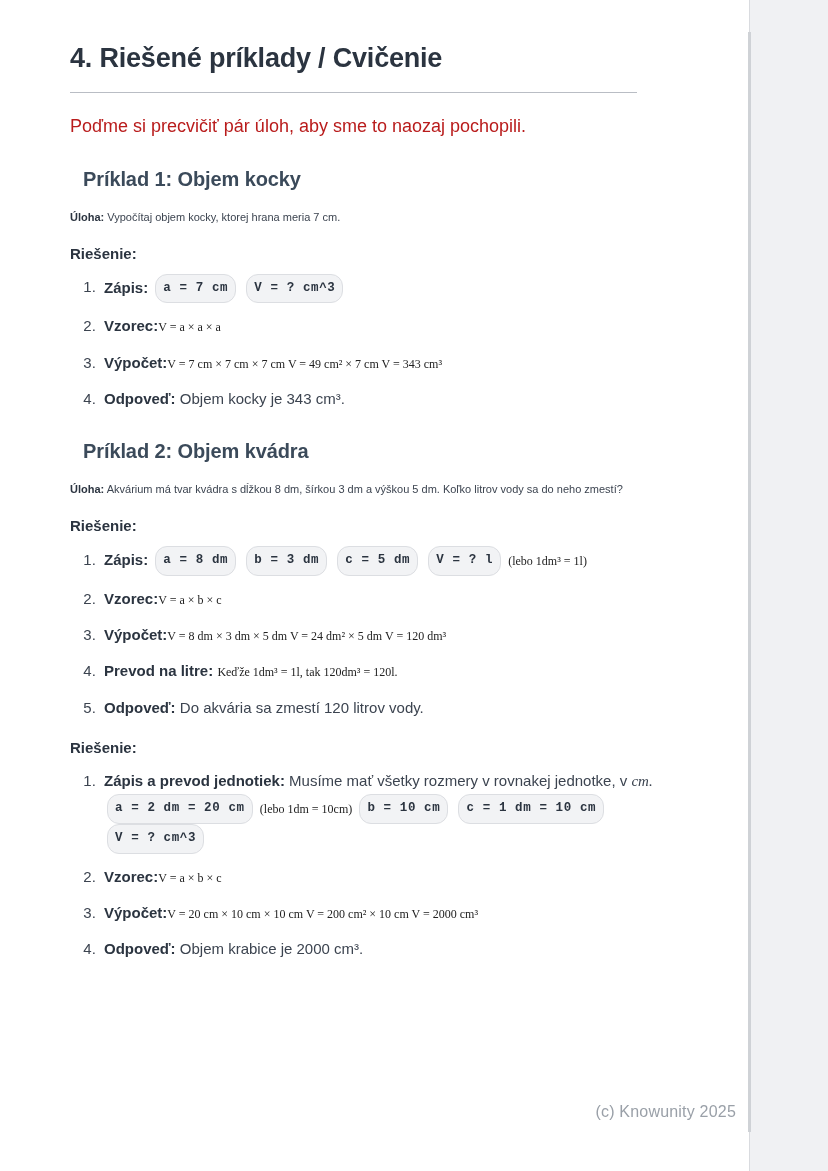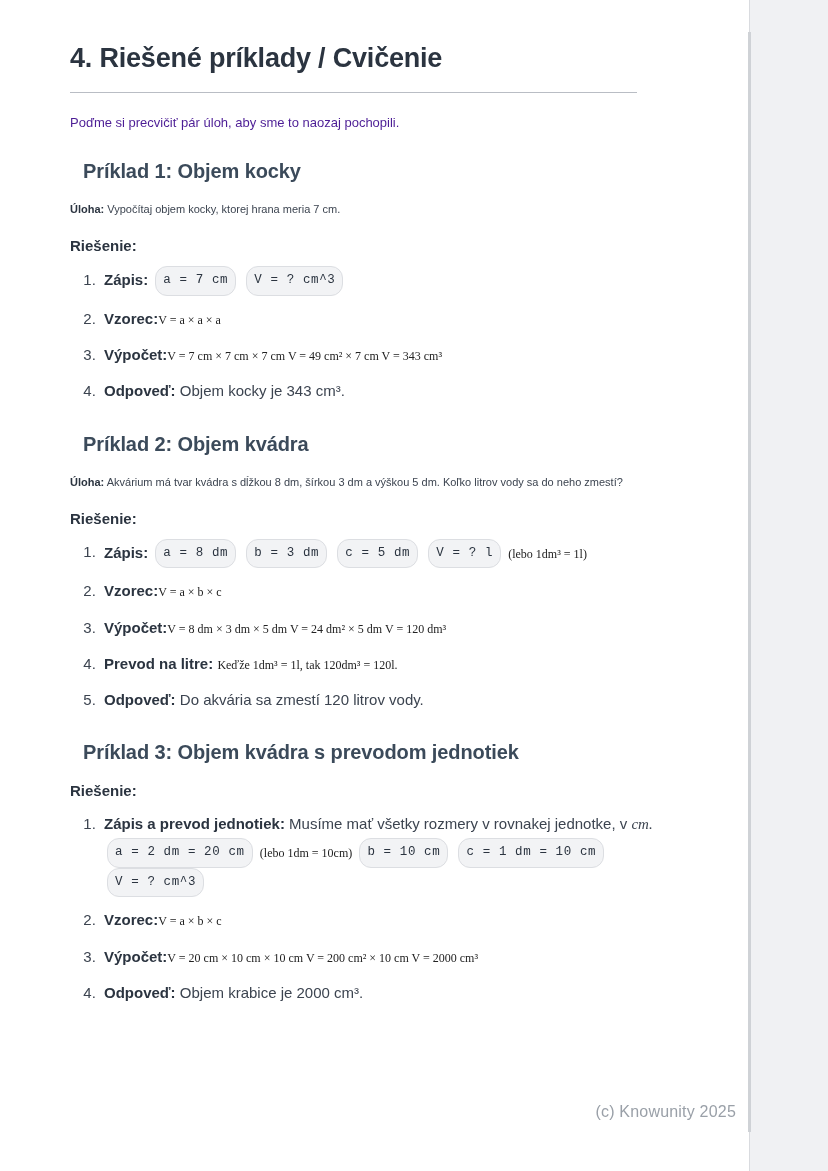--- a/index.html
+++ b/index.html
@@ -55,22 +55,22 @@
     margin: 12px 0 0 0;
     line-height: 1.25;
   }
   .title-rule {
     border: none;
     border-top: 1px solid #b9bdc4;
     margin: 16px 0 0 0;
     width: 567px;
   }
   p.intro {
-    font-size: 13px;
-    color: #4c1d95;
+    font-size: 18px;
+    color: #b91c1c;
     margin: 20px 0 16px 0;
     line-height: 1.5;
   }
   h2.example-title {
     font-size: 20px;
     font-weight: bold;
     color: #3b4a5a;
     margin: 28px 0 0 13px;
     letter-spacing: -0.1px;
   }
@@ -108,20 +108,21 @@
     font-size: 12.5px;
     background: #f2f3f5;
     border: 1px solid #dcdee2;
     border-radius: 12px;
     padding: 3px 7px;
     color: #2b3440;
     margin: 0 3px;
     vertical-align: middle;
     letter-spacing: 0.6px;
     white-space: nowrap;
+    font-weight: bold;
   }
   .math {
     font-family: "Liberation Serif", serif;
     font-style: normal;
     font-size: 12px;
     color: #222;
   }
   .math i, i.mi {
     font-family: "Liberation Serif", serif;
     font-style: italic;
@@ -204,21 +205,20 @@
       <li>
         <span class="bold">Prevod na litre:</span>
         <span class="math">Keďže 1dm³ = 1l, tak 120dm³ = 120l.</span>
       </li>
       <li>
         <span class="bold">Odpoveď:</span>
         <span>Do akvária sa zmestí 120 litrov vody.</span>
       </li>
     </ol>
 
-    <h2 class="example-title">Príklad 3: Objem kvádra s prevodom jednotiek</h2>
 
 
     <div class="solution-label">Riešenie:</div>
 
     <ol class="steps">
       <li>
         <span class="bold">Zápis a prevod jednotiek:</span>
         <span>Musíme mať všetky rozmery v rovnakej jednotke, v </span><i class="mi">cm.</i>
         <code class="chip">a = 2 dm = 20 cm</code>
         <span class="math">(lebo 1dm = 10cm)</span>

